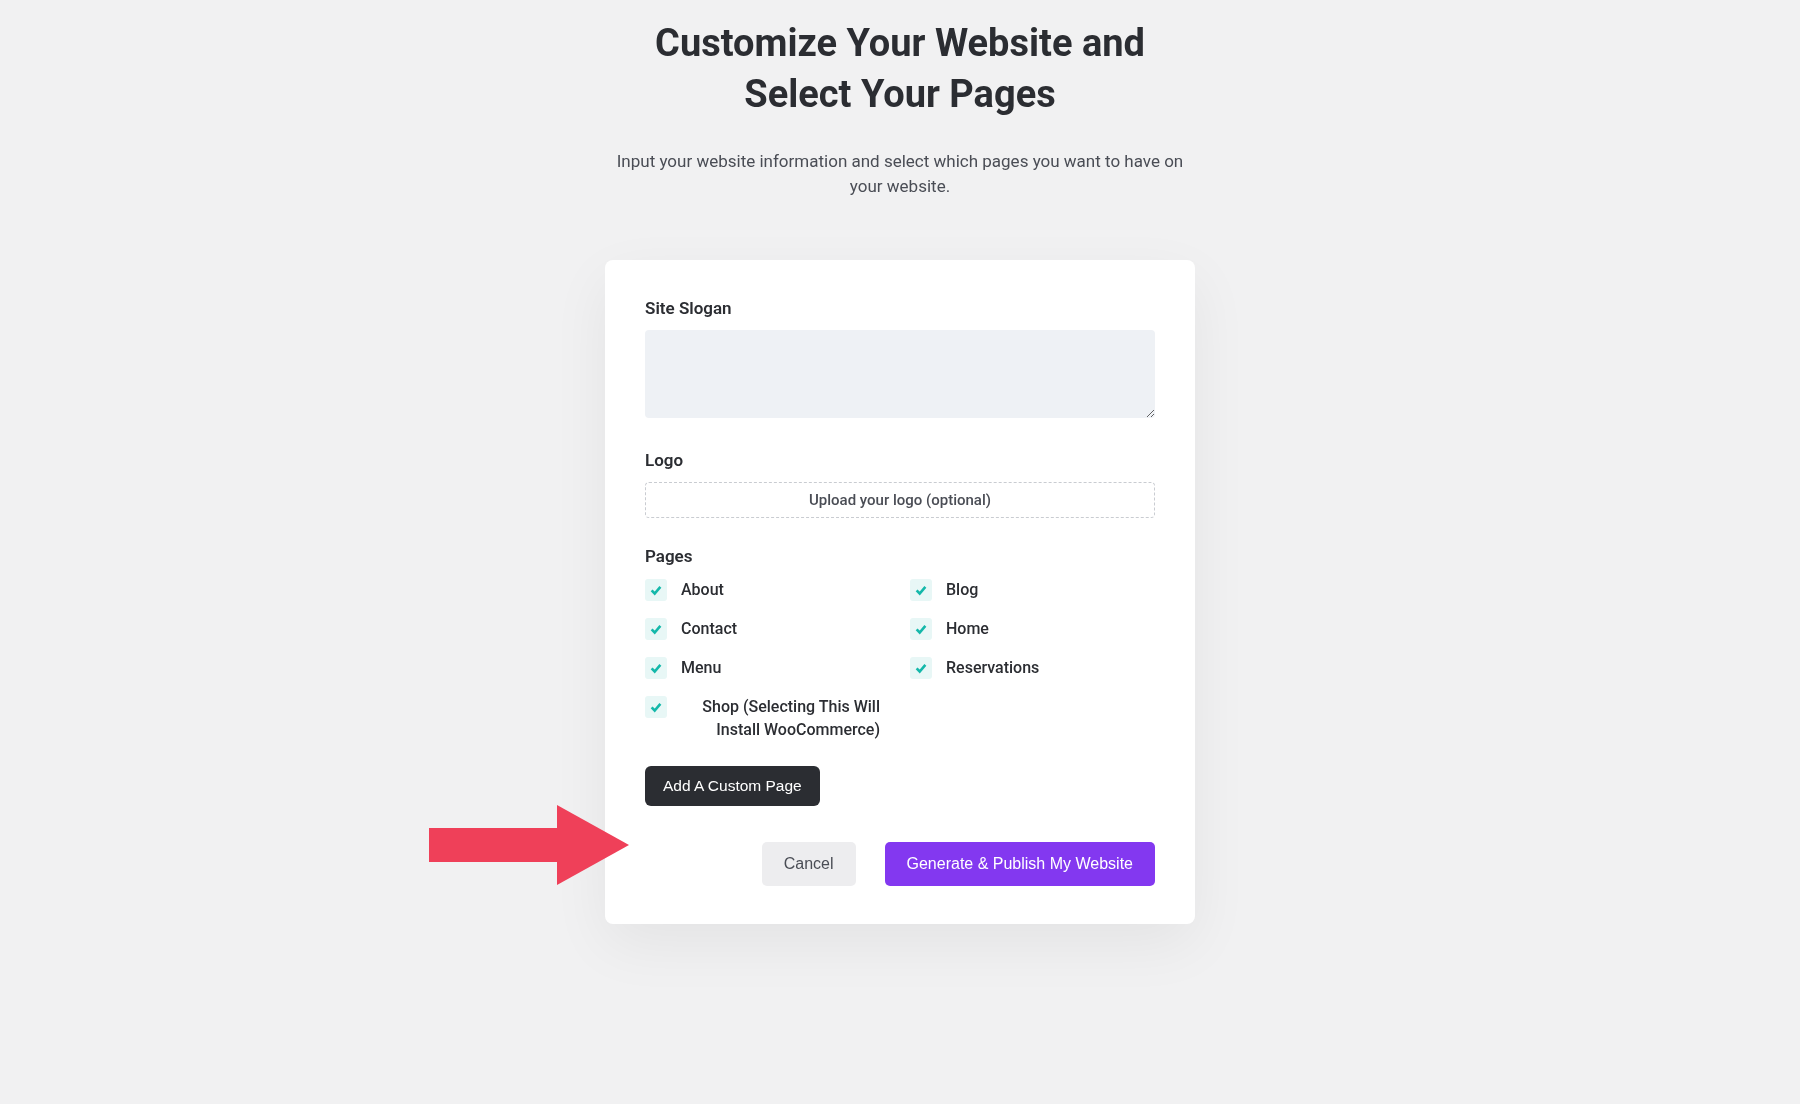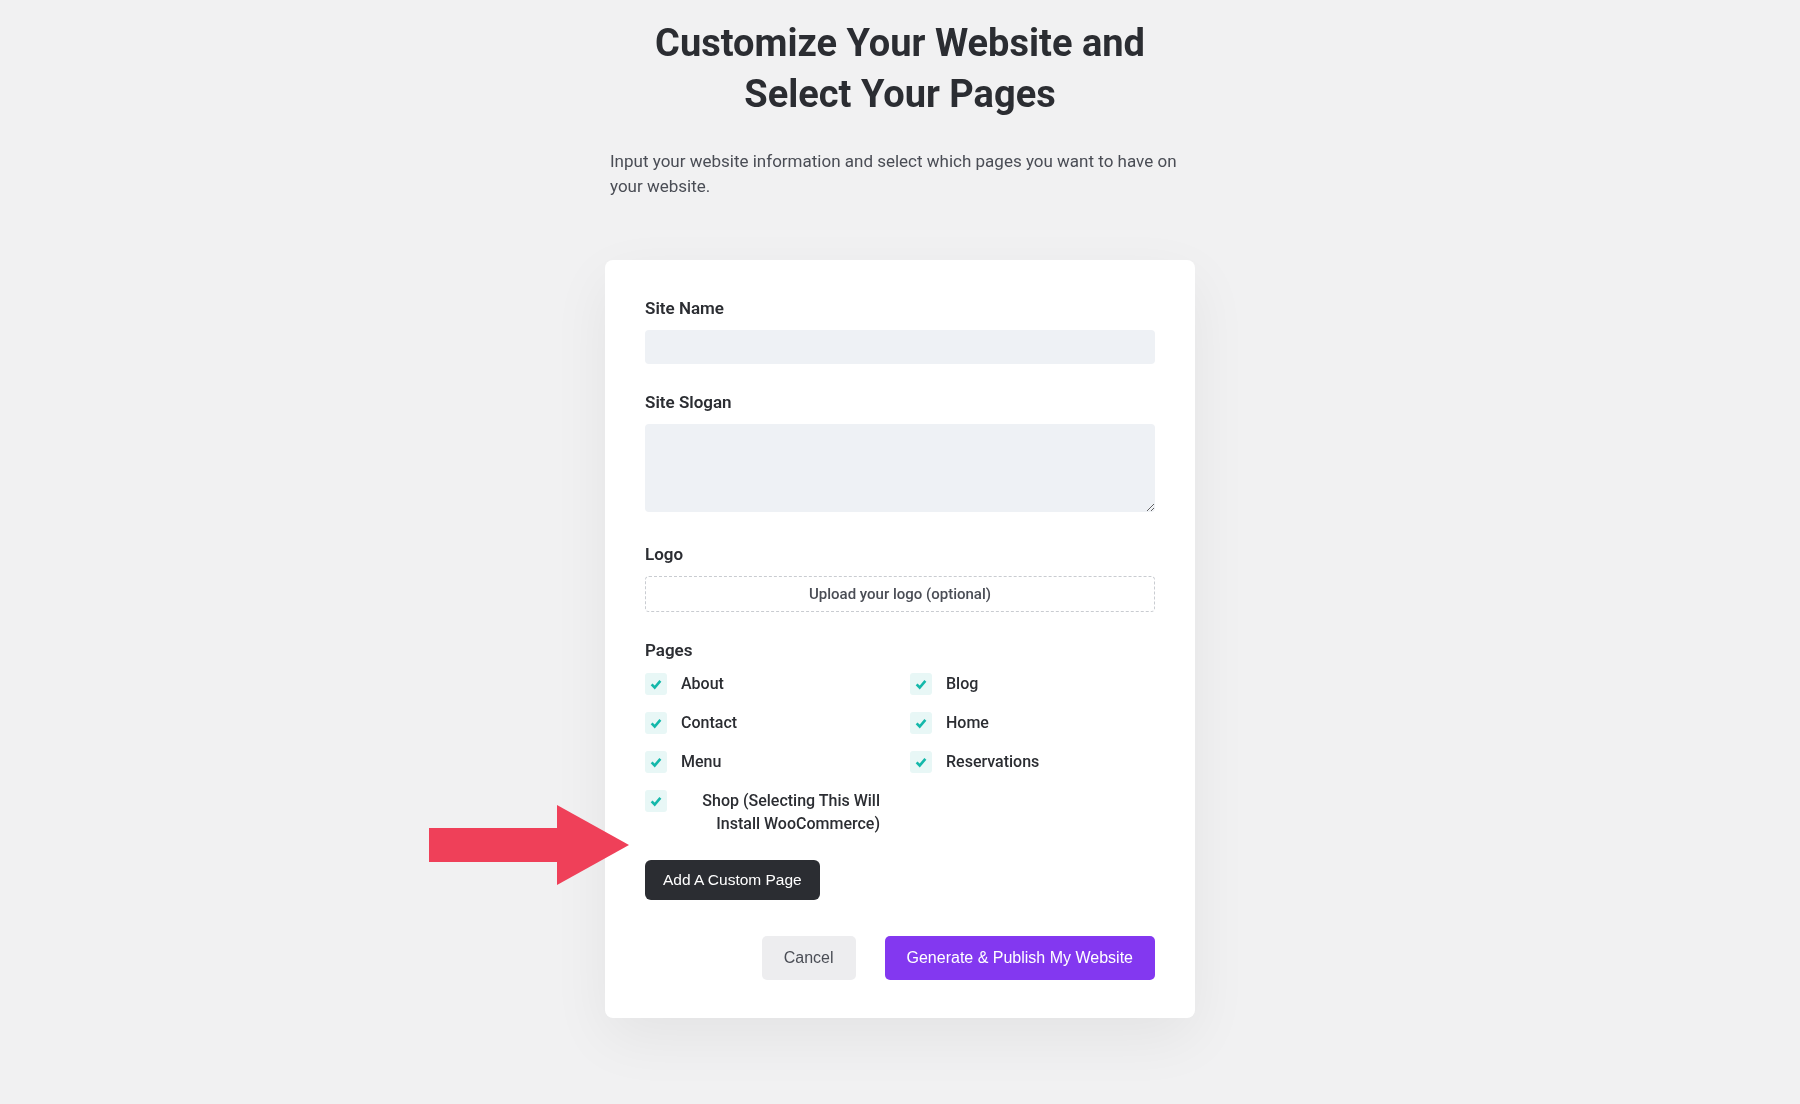--- a/index.html
+++ b/index.html
@@ -23,21 +23,21 @@
       font-weight: 700;
       color: #2b2d32;
       text-align: center;
       line-height: 1.35;
       max-width: 640px;
     }
     .subtitle {
       margin-top: 28px;
       font-size: 17px;
       color: #4a4d55;
-      text-align: left;
+      text-align: center;
       max-width: 580px;
       line-height: 1.5;
     }
     .card {
       margin-top: 60px;
       width: 590px;
       background: #ffffff;
       border-radius: 8px;
       box-shadow: 0 20px 60px rgba(0,0,0,0.06);
       padding: 38px 40px 38px 40px;
@@ -171,24 +171,20 @@
 
 <div class="page-wrap">
   <h1 class="title">
     <span>Customize Your Website and</span><br>
     <span>Select Your Pages</span>
   </h1>
   <p class="subtitle">Input your website information and select which pages you want to have on your website.</p>
 
   <div class="card">
 
-    <div class="section">
-      <label class="label">Site Name</label>
-      <input class="text-input" type="text" value="" style="">
-    </div>
 
     <div class="section">
       <label class="label">Site Slogan</label>
       <textarea class="textarea" style=""></textarea>
     </div>
 
     <div class="section">
       <label class="label">Logo</label>
       <div class="upload-box">
         <span>Upload your logo (optional)</span>

